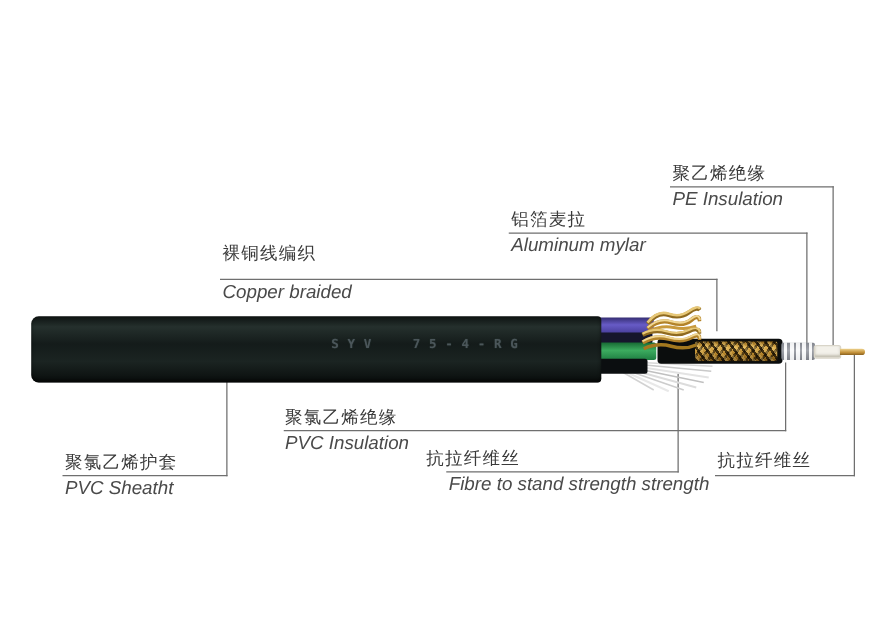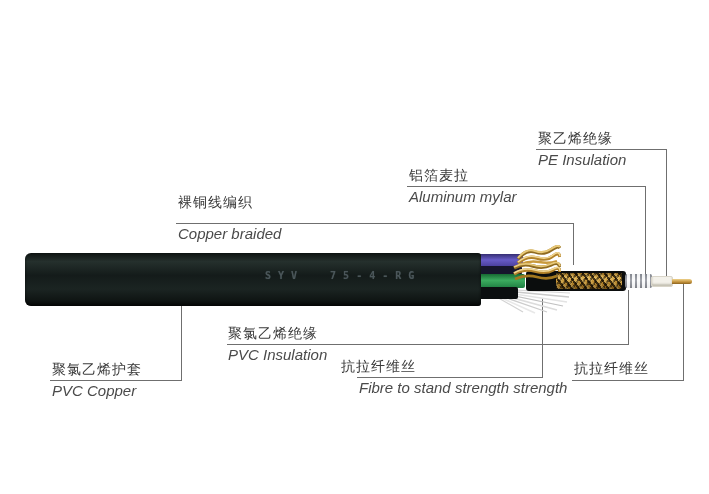--- a/index.html
+++ b/index.html
@@ -120,21 +120,21 @@
   <div class="zh" style="left:538px;top:131px">聚乙烯绝缘</div>
   <div class="en" style="left:538px;top:152px">PE Insulation</div>
 
   <div class="zh" style="left:409px;top:168px">铝箔麦拉</div>
   <div class="en" style="left:409px;top:189px">Aluminum mylar</div>
 
   <div class="zh" style="left:178px;top:195px">裸铜线编织</div>
   <div class="en" style="left:178px;top:226px">Copper braided</div>
 
   <div class="zh" style="left:52px;top:362px">聚氯乙烯护套</div>
-  <div class="en" style="left:52px;top:383px">PVC Copper</div>
+  <div class="en" style="left:52px;top:383px">PVC Sheatht</div>
 
   <div class="zh" style="left:228px;top:326px">聚氯乙烯绝缘</div>
   <div class="en" style="left:228px;top:347px">PVC Insulation</div>
 
   <div class="zh" style="left:341px;top:359px">抗拉纤维丝</div>
   <div class="en" style="left:359px;top:380px">Fibre to stand strength strength</div>
 
   <div class="zh" style="left:574px;top:361px">抗拉纤维丝</div>
 
 </div>

